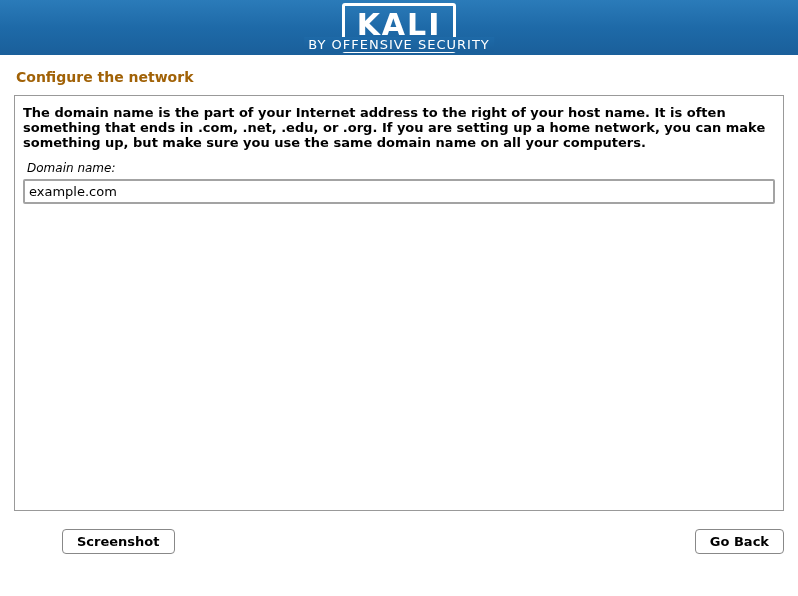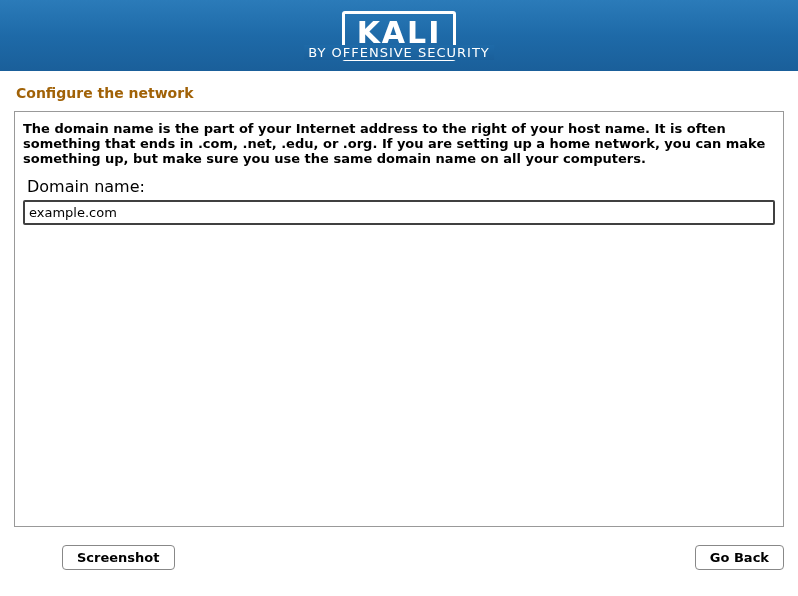--- a/index.html
+++ b/index.html
@@ -5,21 +5,21 @@
     * { margin: 0; padding: 0; box-sizing: border-box; }
     body {
       width: 798px;
       height: 596px;
       font-family: "DejaVu Sans", Arial, sans-serif;
       background: #ffffff;
       overflow: hidden;
     }
     .header {
       width: 100%;
-      height: 71px;
+      height: 55px;
       background: linear-gradient(180deg, #2b7bb9 0%, #1e6aa8 50%, #1a5f9a 100%);
       display: flex;
       align-items: center;
       justify-content: center;
     }
     .logo-box {
       border: 3px solid #ffffff;
       border-radius: 3px;
       padding: 4px 12px 10px 12px;
       text-align: center;
@@ -59,31 +59,32 @@
       background: #ffffff;
     }
     .description {
       font-size: 13px;
       font-weight: bold;
       color: #000000;
       line-height: 1.15;
       padding: 0 4px;
     }
     .field-label {
-      font-size: 16px;
+      font-size: 12px;
+      font-style: italic;
       color: #000000;
       padding: 10px 4px 4px 8px;
     }
     .domain-input {
       width: calc(100% - 8px);
       margin: 0 4px;
       padding: 3px 4px;
       font-size: 13px;
       font-family: inherit;
-      border: 2px solid #404040;
+      border: 2px solid #a3a3a3;
       border-radius: 2px;
       outline: none;
       color: #000000;
     }
     .button-bar {
       display: flex;
       justify-content: space-between;
       align-items: center;
       padding: 18px 14px 0 14px;
       margin-left: 48px;

